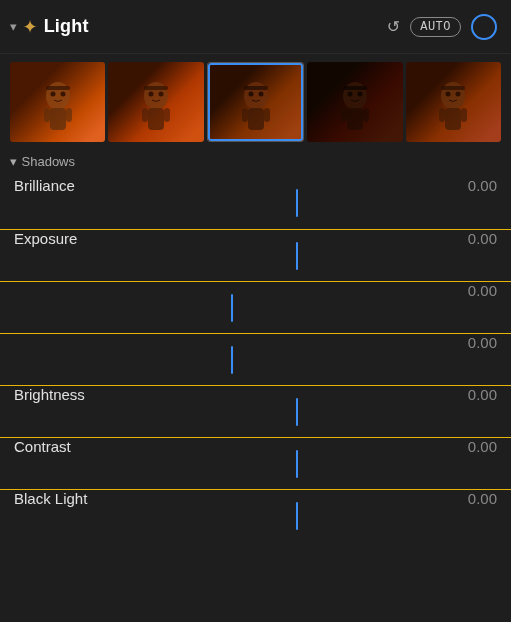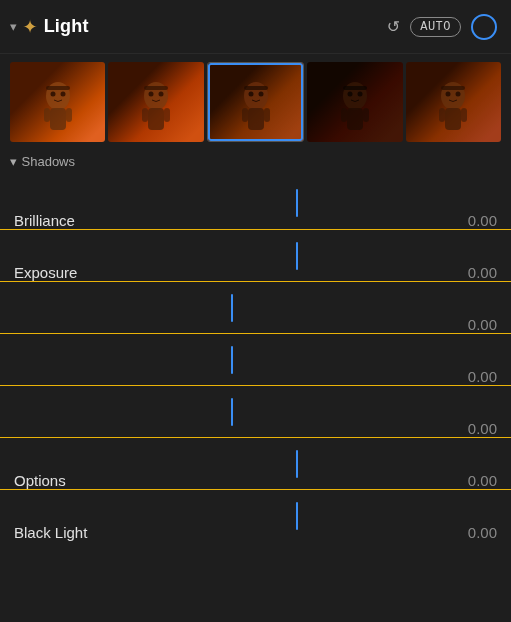--- a/index.html
+++ b/index.html
@@ -145,21 +145,21 @@
     
     .sliders-section {
       flex: 1;
       display: flex;
       flex-direction: column;
       padding: 4px 0;
     }
 
     .slider-row {
       display: flex;
-      align-items: flex-end;
+      align-items: flex-start;
       height: 52px;
       padding: 0 14px 0 14px;
       position: relative;
     }
 
     .slider-row + .slider-row {
       border-top: 1px solid #eab308;
     }
 
     .slider-label {
@@ -332,28 +332,29 @@
     </div>
 
     <div class="slider-row">
       <div class="slider-track-area">
         <div class="slider-center-line"></div>
       </div>
       <span class="slider-value">0.00</span>
     </div>
 
     <div class="slider-row">
-      <div class="slider-track-area">
-        <div class="slider-center-line"></div>
-      </div>
-      <span class="slider-value">0.00</span>
-    </div>
-
-    <div class="slider-row">
-      <span class="slider-label">Options</span>
+      <span class="slider-label">Brightness</span>
+      <div class="slider-track-area">
+        <div class="slider-center-line"></div>
+      </div>
+      <span class="slider-value">0.00</span>
+    </div>
+
+    <div class="slider-row">
+      <span class="slider-label">Contrast</span>
       <div class="slider-track-area">
         <div class="slider-center-line"></div>
       </div>
       <span class="slider-value">0.00</span>
     </div>
 
     <div class="slider-row">
       <span class="slider-label">Black Light</span>
       <div class="slider-track-area">
         <div class="slider-center-line"></div>

